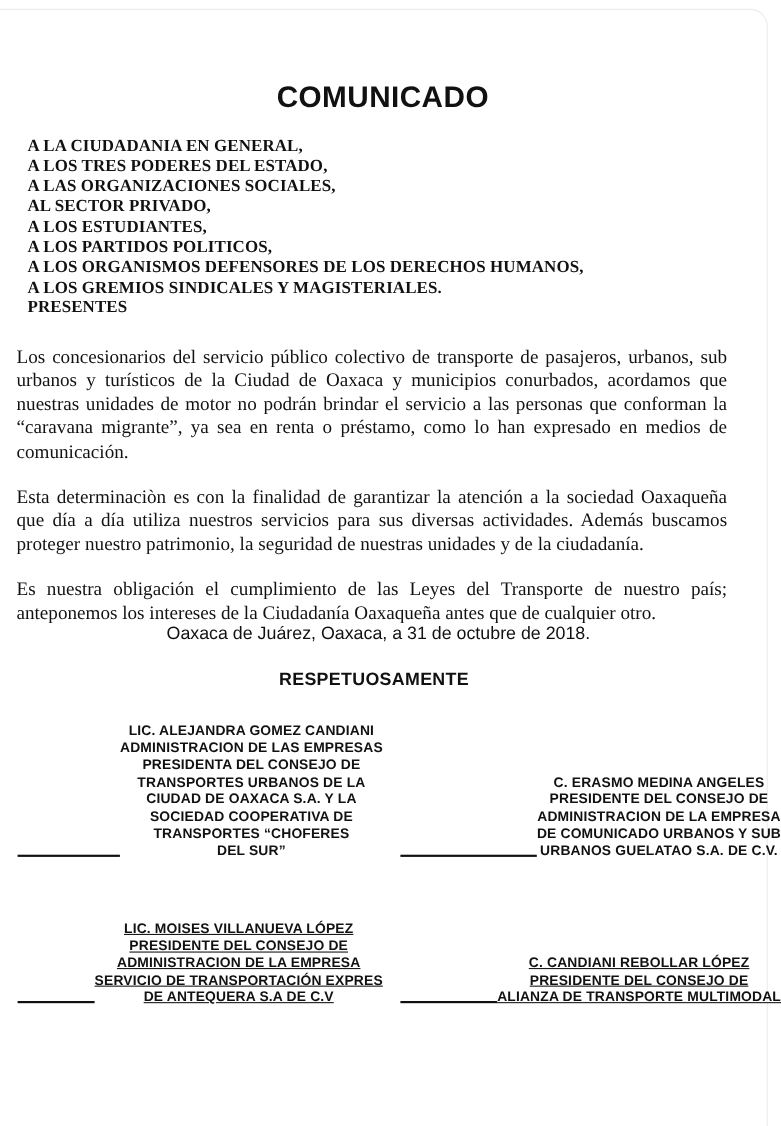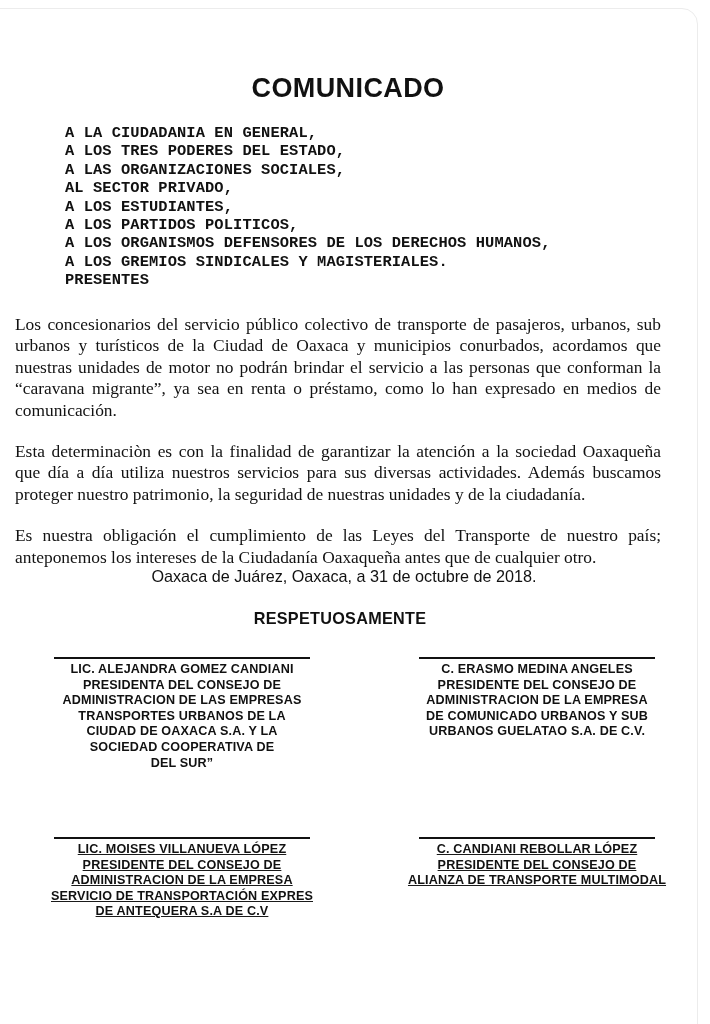--- a/index.html
+++ b/index.html
@@ -47,27 +47,26 @@
     left: 0;
     right: 14px;
     color: #111;
   }
 
   
   .addressees {
     position: absolute;
     top: 124px;
     left: 25px;
-    font-family: Liberation Mono, monospace;
+    font-family: Liberation Serif, serif;
     font-weight: bold;
     font-size: 15.4px;
     line-height: 18.4px;
     letter-spacing: 0.1px;
     color: #111;
-    margin-left: 40px;
   }
   .addressees div { white-space: nowrap; }
 
   
   .body-block {
     position: absolute;
     top: 314px;
     left: 15px;
     width: 662px;
   }
@@ -112,22 +111,22 @@
     left: 0;
     width: 710px;
     display: flex;
   }
   .sig-row.row-1 { top: 657px; }
   .sig-row.row-2 { top: 837px; text-decoration: underline; }
 
   .sig-col {
     box-sizing: border-box;
     display: flex;
-    flex-direction: column;
-    align-items: center;
+    flex-direction: row;
+    align-items: flex-end;
   }
   .sig-col.left  { width: 348px; padding-left: 16px; }
   .sig-col.right { width: 362px; padding-left: 16px; }
 
   .sig-rule {
     height: 0;
     border-top: 2px solid #111;
     margin-bottom: 3px;
   }
   .sig-col.left  .sig-rule { width: 256px; }
@@ -172,25 +171,26 @@
   </div>
 
   <div class="date-line">Oaxaca de Juárez, Oaxaca, a 31 de octubre de 2018.</div>
   <div class="closing">RESPETUOSAMENTE</div>
 
   <div class="sig-row row-1">
     <div class="sig-col left">
       <div class="sig-rule"></div>
       <div class="sig-lines">
         <div>LIC. ALEJANDRA  GOMEZ CANDIANI</div>
+        <div>ADMINISTRACION  DE LAS EMPRESAS</div>
         <div>PRESIDENTA  DEL  CONSEJO  DE</div>
-        <div>ADMINISTRACION  DE LAS EMPRESAS</div>
         <div>TRANSPORTES  URBANOS  DE  LA</div>
         <div>CIUDAD  DE OAXACA S.A. Y LA</div>
         <div>SOCIEDAD  COOPERATIVA  DE</div>
+        <div>TRANSPORTES  “CHOFERES</div>
         <div>DEL SUR”</div>
       </div>
     </div>
     <div class="sig-col right">
       <div class="sig-rule"></div>
       <div class="sig-lines">
         <div>C. ERASMO MEDINA ANGELES</div>
         <div>PRESIDENTE  DEL  CONSEJO  DE</div>
         <div>ADMINISTRACION  DE  LA  EMPRESA</div>
         <div>DE COMUNICADO  URBANOS  Y SUB</div>

